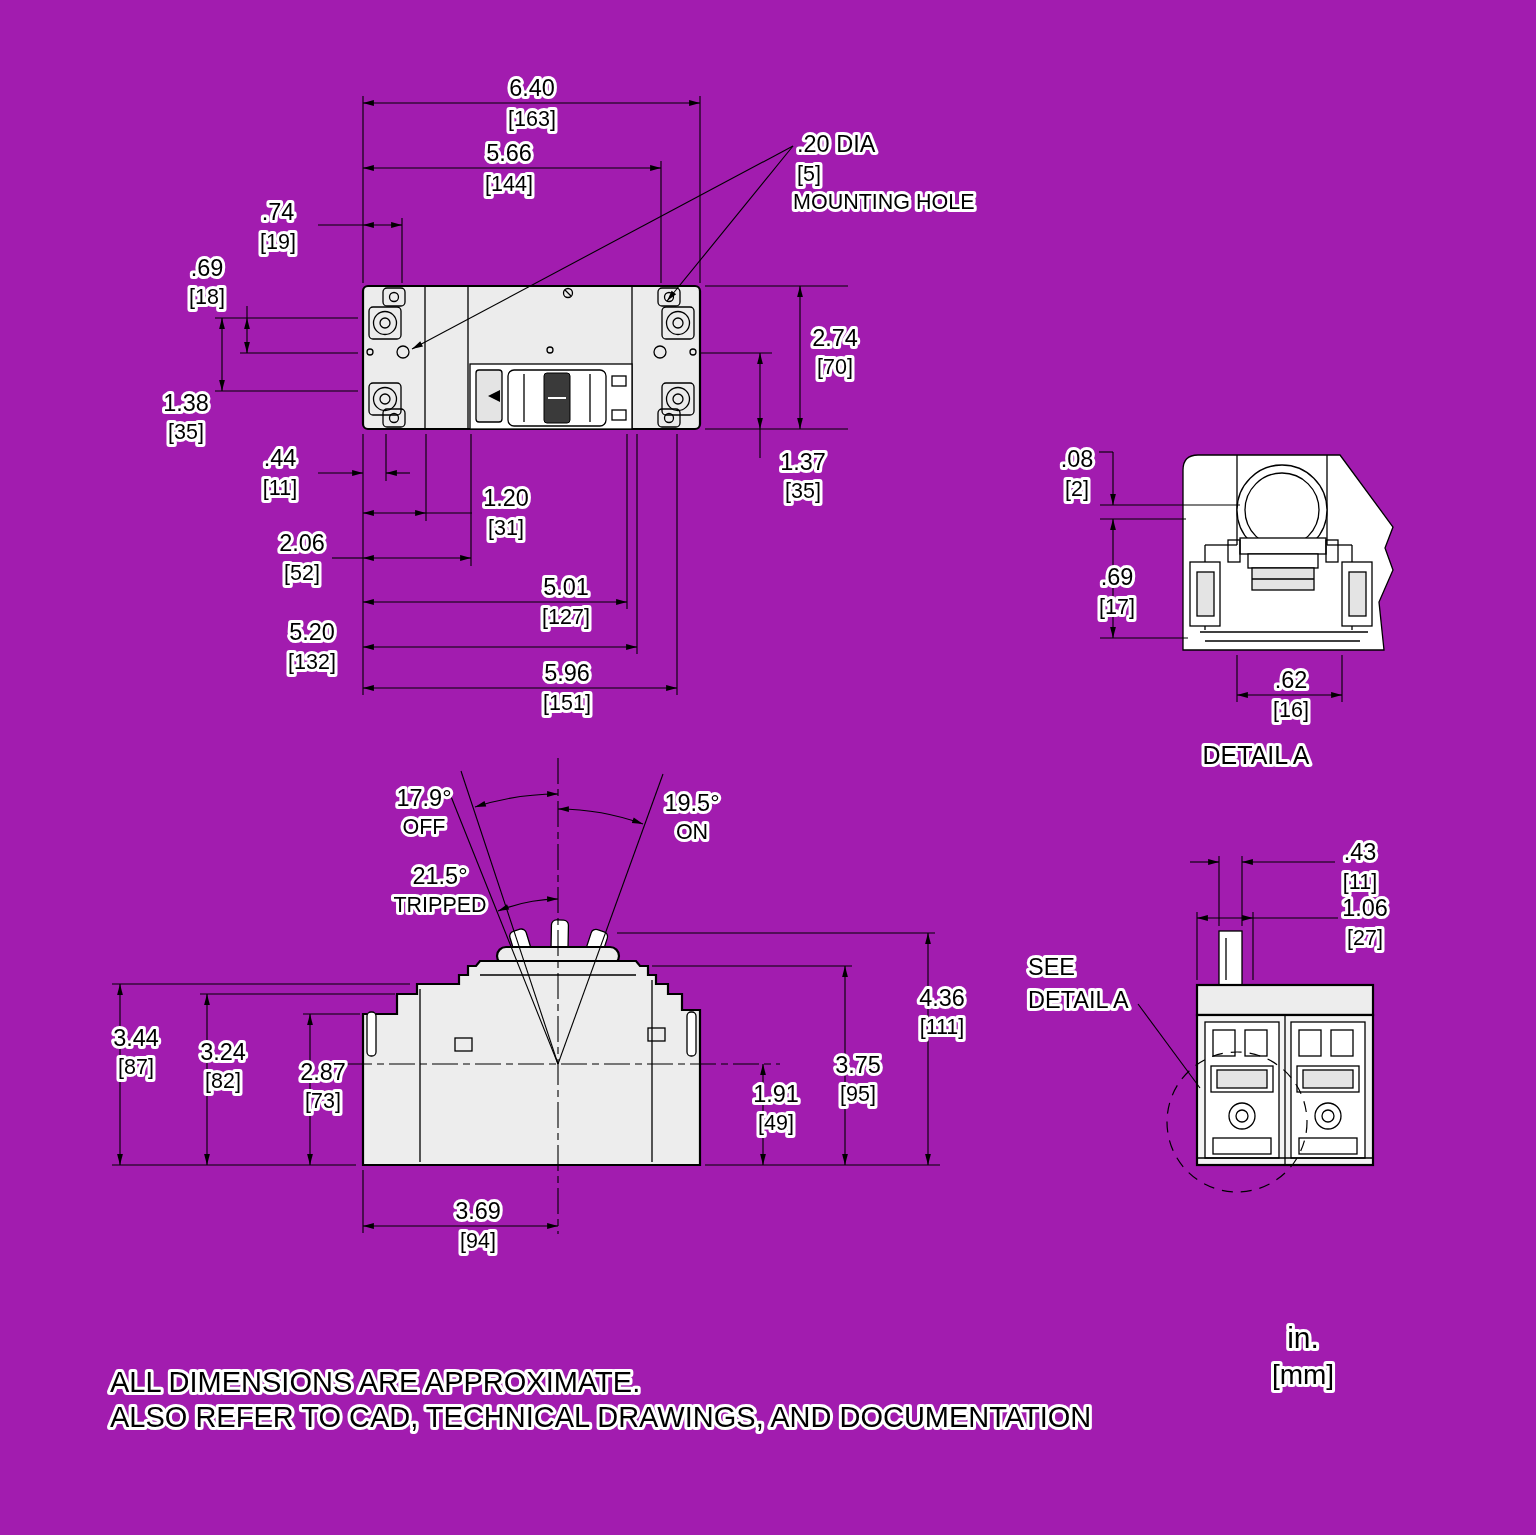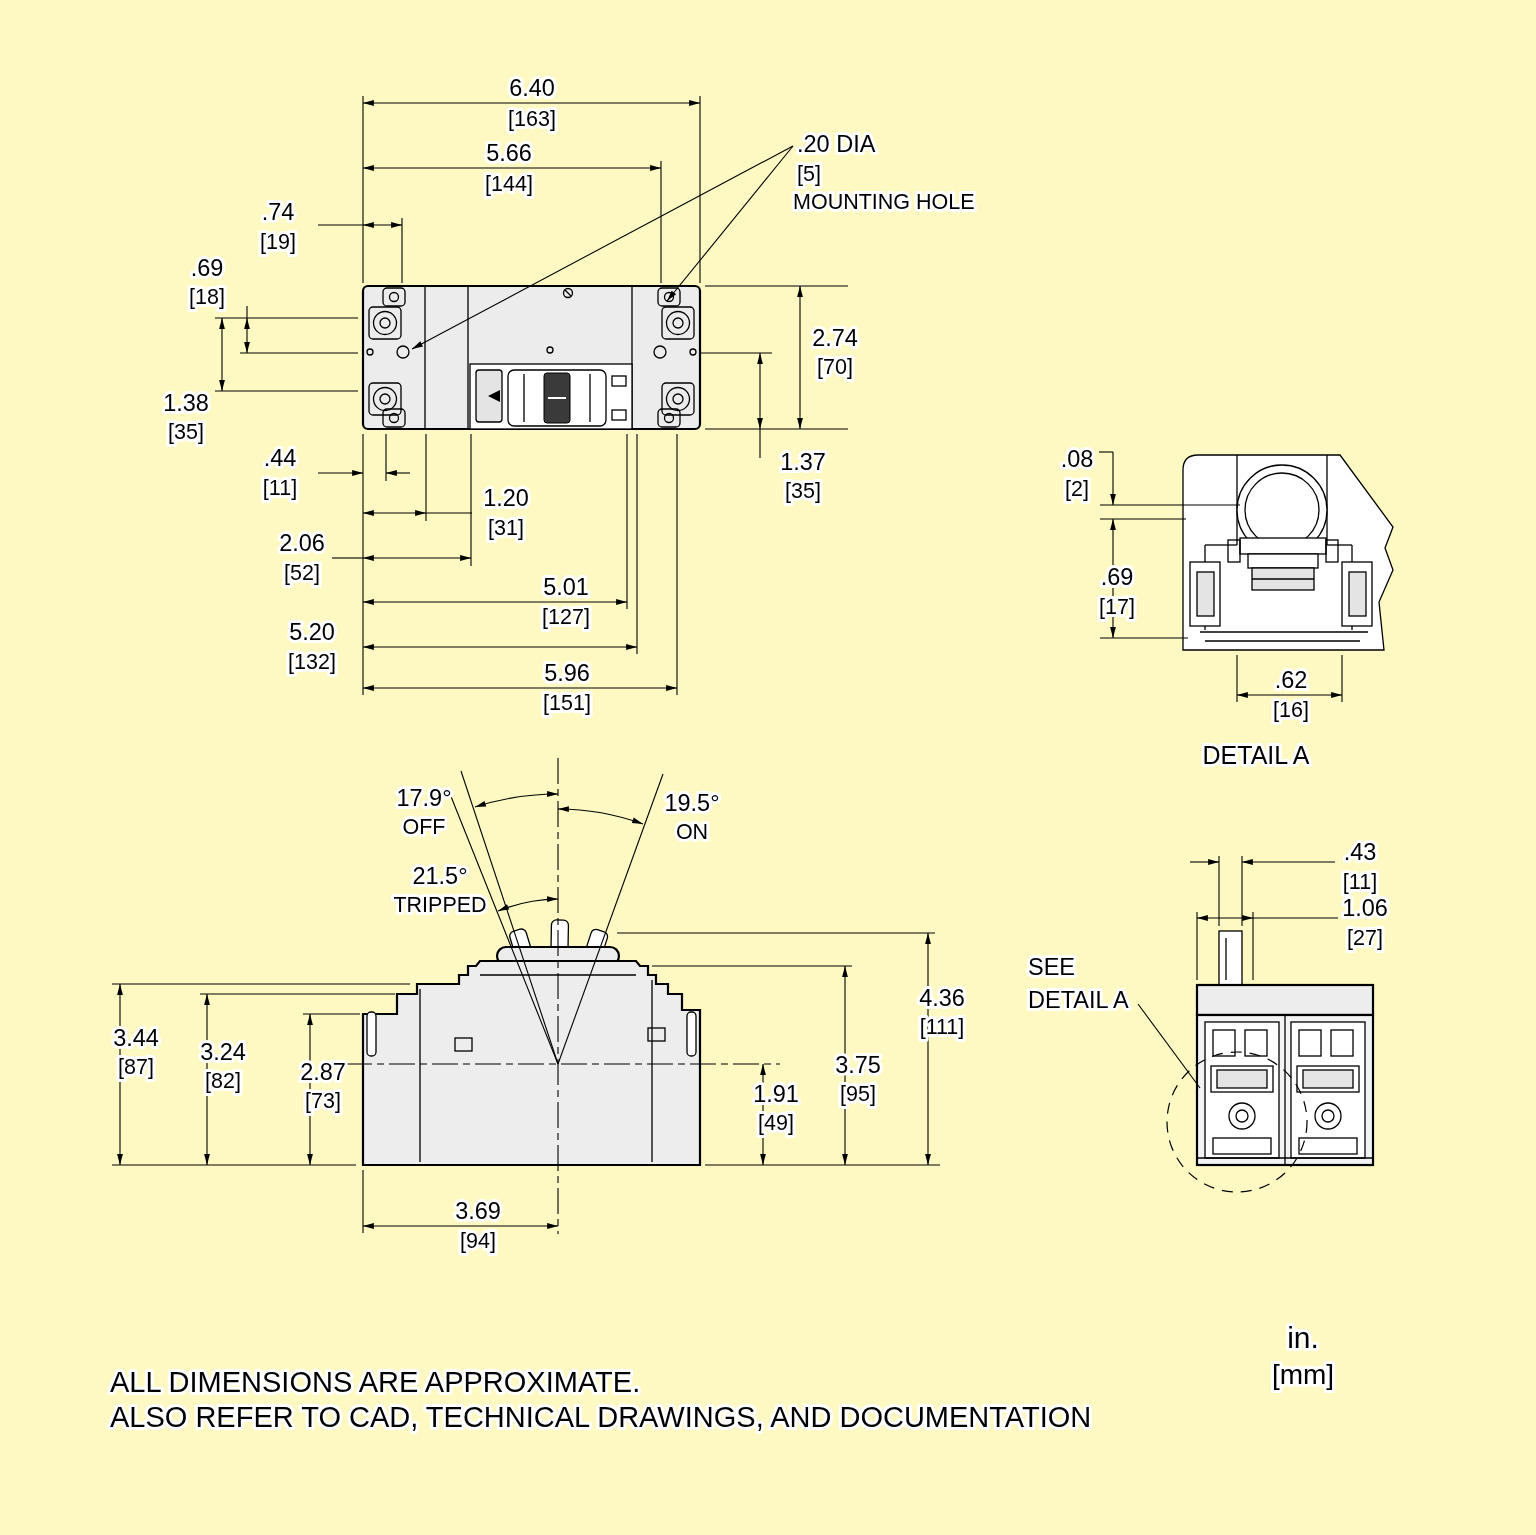--- a/index.html
+++ b/index.html
@@ -1,16 +1,16 @@
 <!DOCTYPE html>
 <html><head>
 <meta charset="utf-8">
 <style>
   html,body{margin:0;padding:0;background:#fff;}
-  .sheet{position:relative;width:1536px;height:1535px;background:#fef9c3;overflow:hidden;}
+  .sheet{position:relative;width:1536px;height:1535px;background:#a21caf;overflow:hidden;}
   svg{display:block;}
   svg text{font-family:"Liberation Sans","DejaVu Sans",sans-serif;fill:#000;
            paint-order:stroke fill;stroke:#fff;stroke-width:6px;stroke-linejoin:round;}
   .d1{font-size:23.5px;text-anchor:middle;}
   .d2{font-size:21.5px;text-anchor:middle;}
   .ds{text-anchor:start;}
   .big{font-size:29px;text-anchor:start;}
   .unit1{font-size:30px;text-anchor:middle;}
   .unit2{font-size:28px;text-anchor:middle;}
   .detail-title{font-size:25px;text-anchor:middle;}

